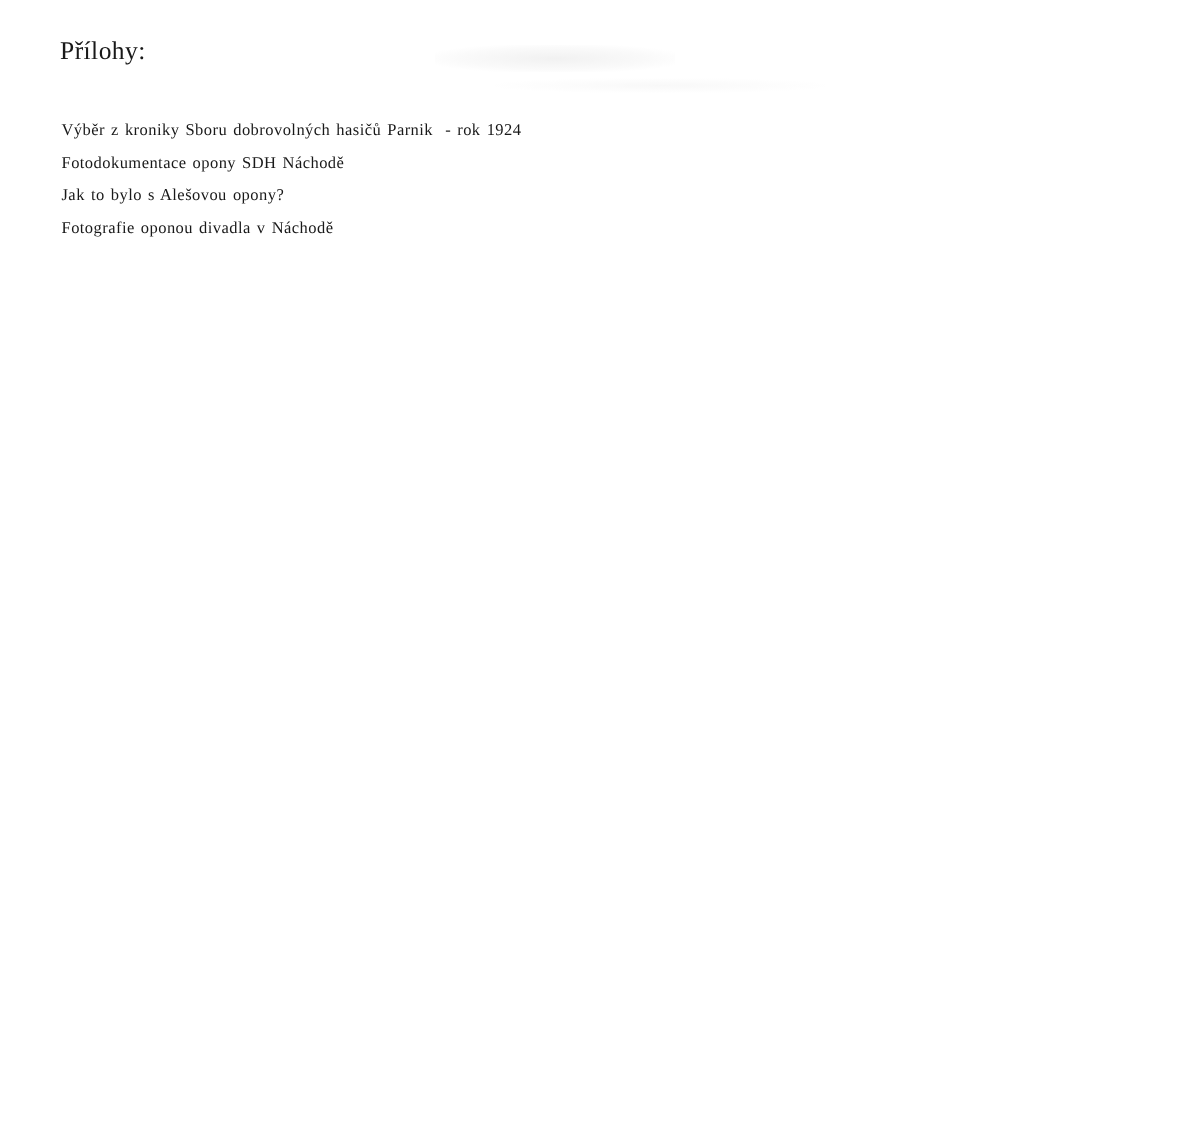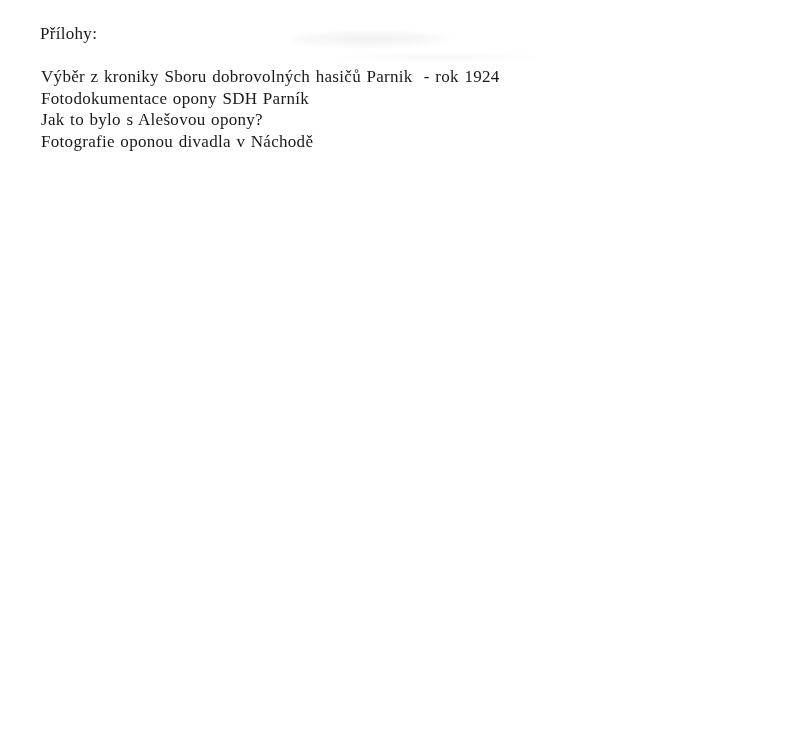--- a/index.html
+++ b/index.html
@@ -26,25 +26,25 @@
       position: absolute;
       left: 40px;
       top: 24px;
       font-size: 17px;
       line-height: 20px;
       white-space: pre;
     }
     .lines {
       position: absolute;
       left: 41px;
-      top: 66px;
+      top: 77px;
       margin: 0;
       padding: 0;
       list-style: none;
-      font-size: 17px;
+      font-size: 11px;
     }
     .line {
       line-height: 21.5px;
       white-space: pre;
     }
     
     .smudge {
       position: absolute;
       left: 290px;
       top: 30px;
@@ -70,17 +70,17 @@
   </style>
 </head>
 <body>
 
 <div class="page">
   <div class="smudge"></div>
   <div class="smudge2"></div>
   <div class="heading scan-text">Přílohy:</div>
   <ul class="lines scan-text">
       <li class="line">Výběr z kroniky Sboru dobrovolných hasičů Parnik  - rok 1924</li>
-      <li class="line">Fotodokumentace opony SDH Parník</li>
+      <li class="line">Fotodokumentace opony SDH Náchodě</li>
       <li class="line">Jak to bylo s Alešovou opony?</li>
       <li class="line">Fotografie oponou divadla v Náchodě</li>
     </ul>
 </div>
 
 </body></html>

